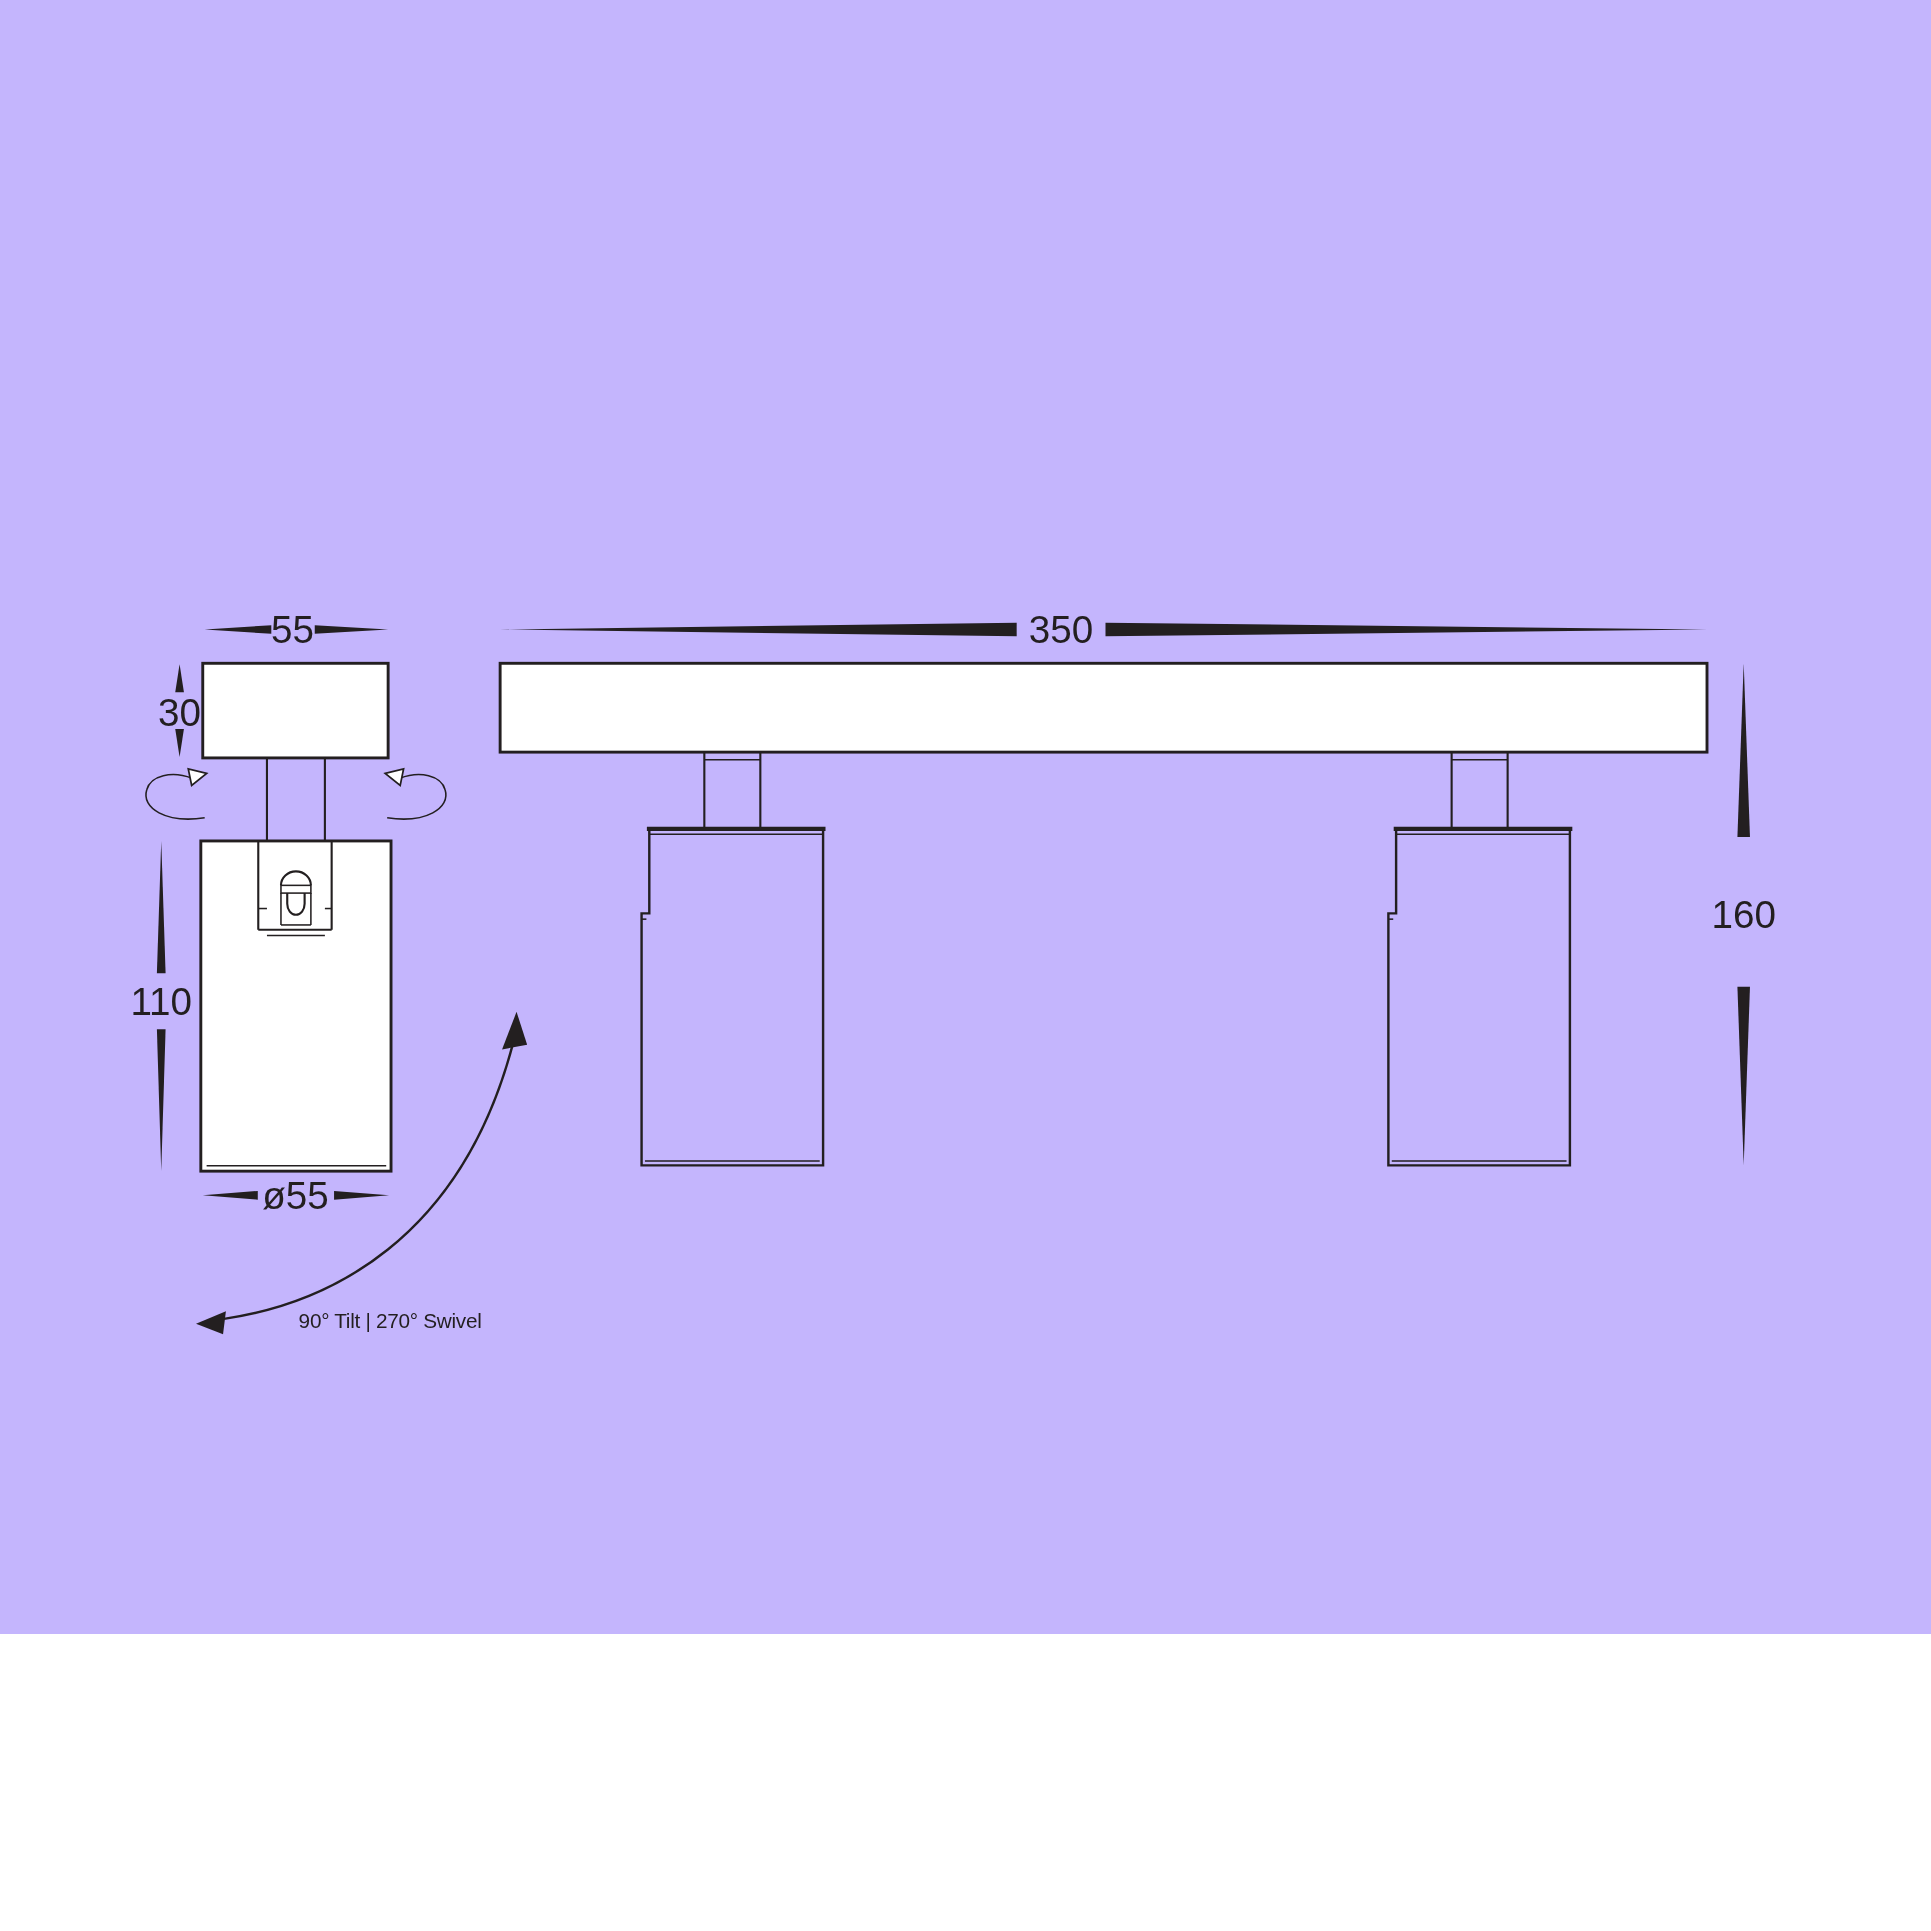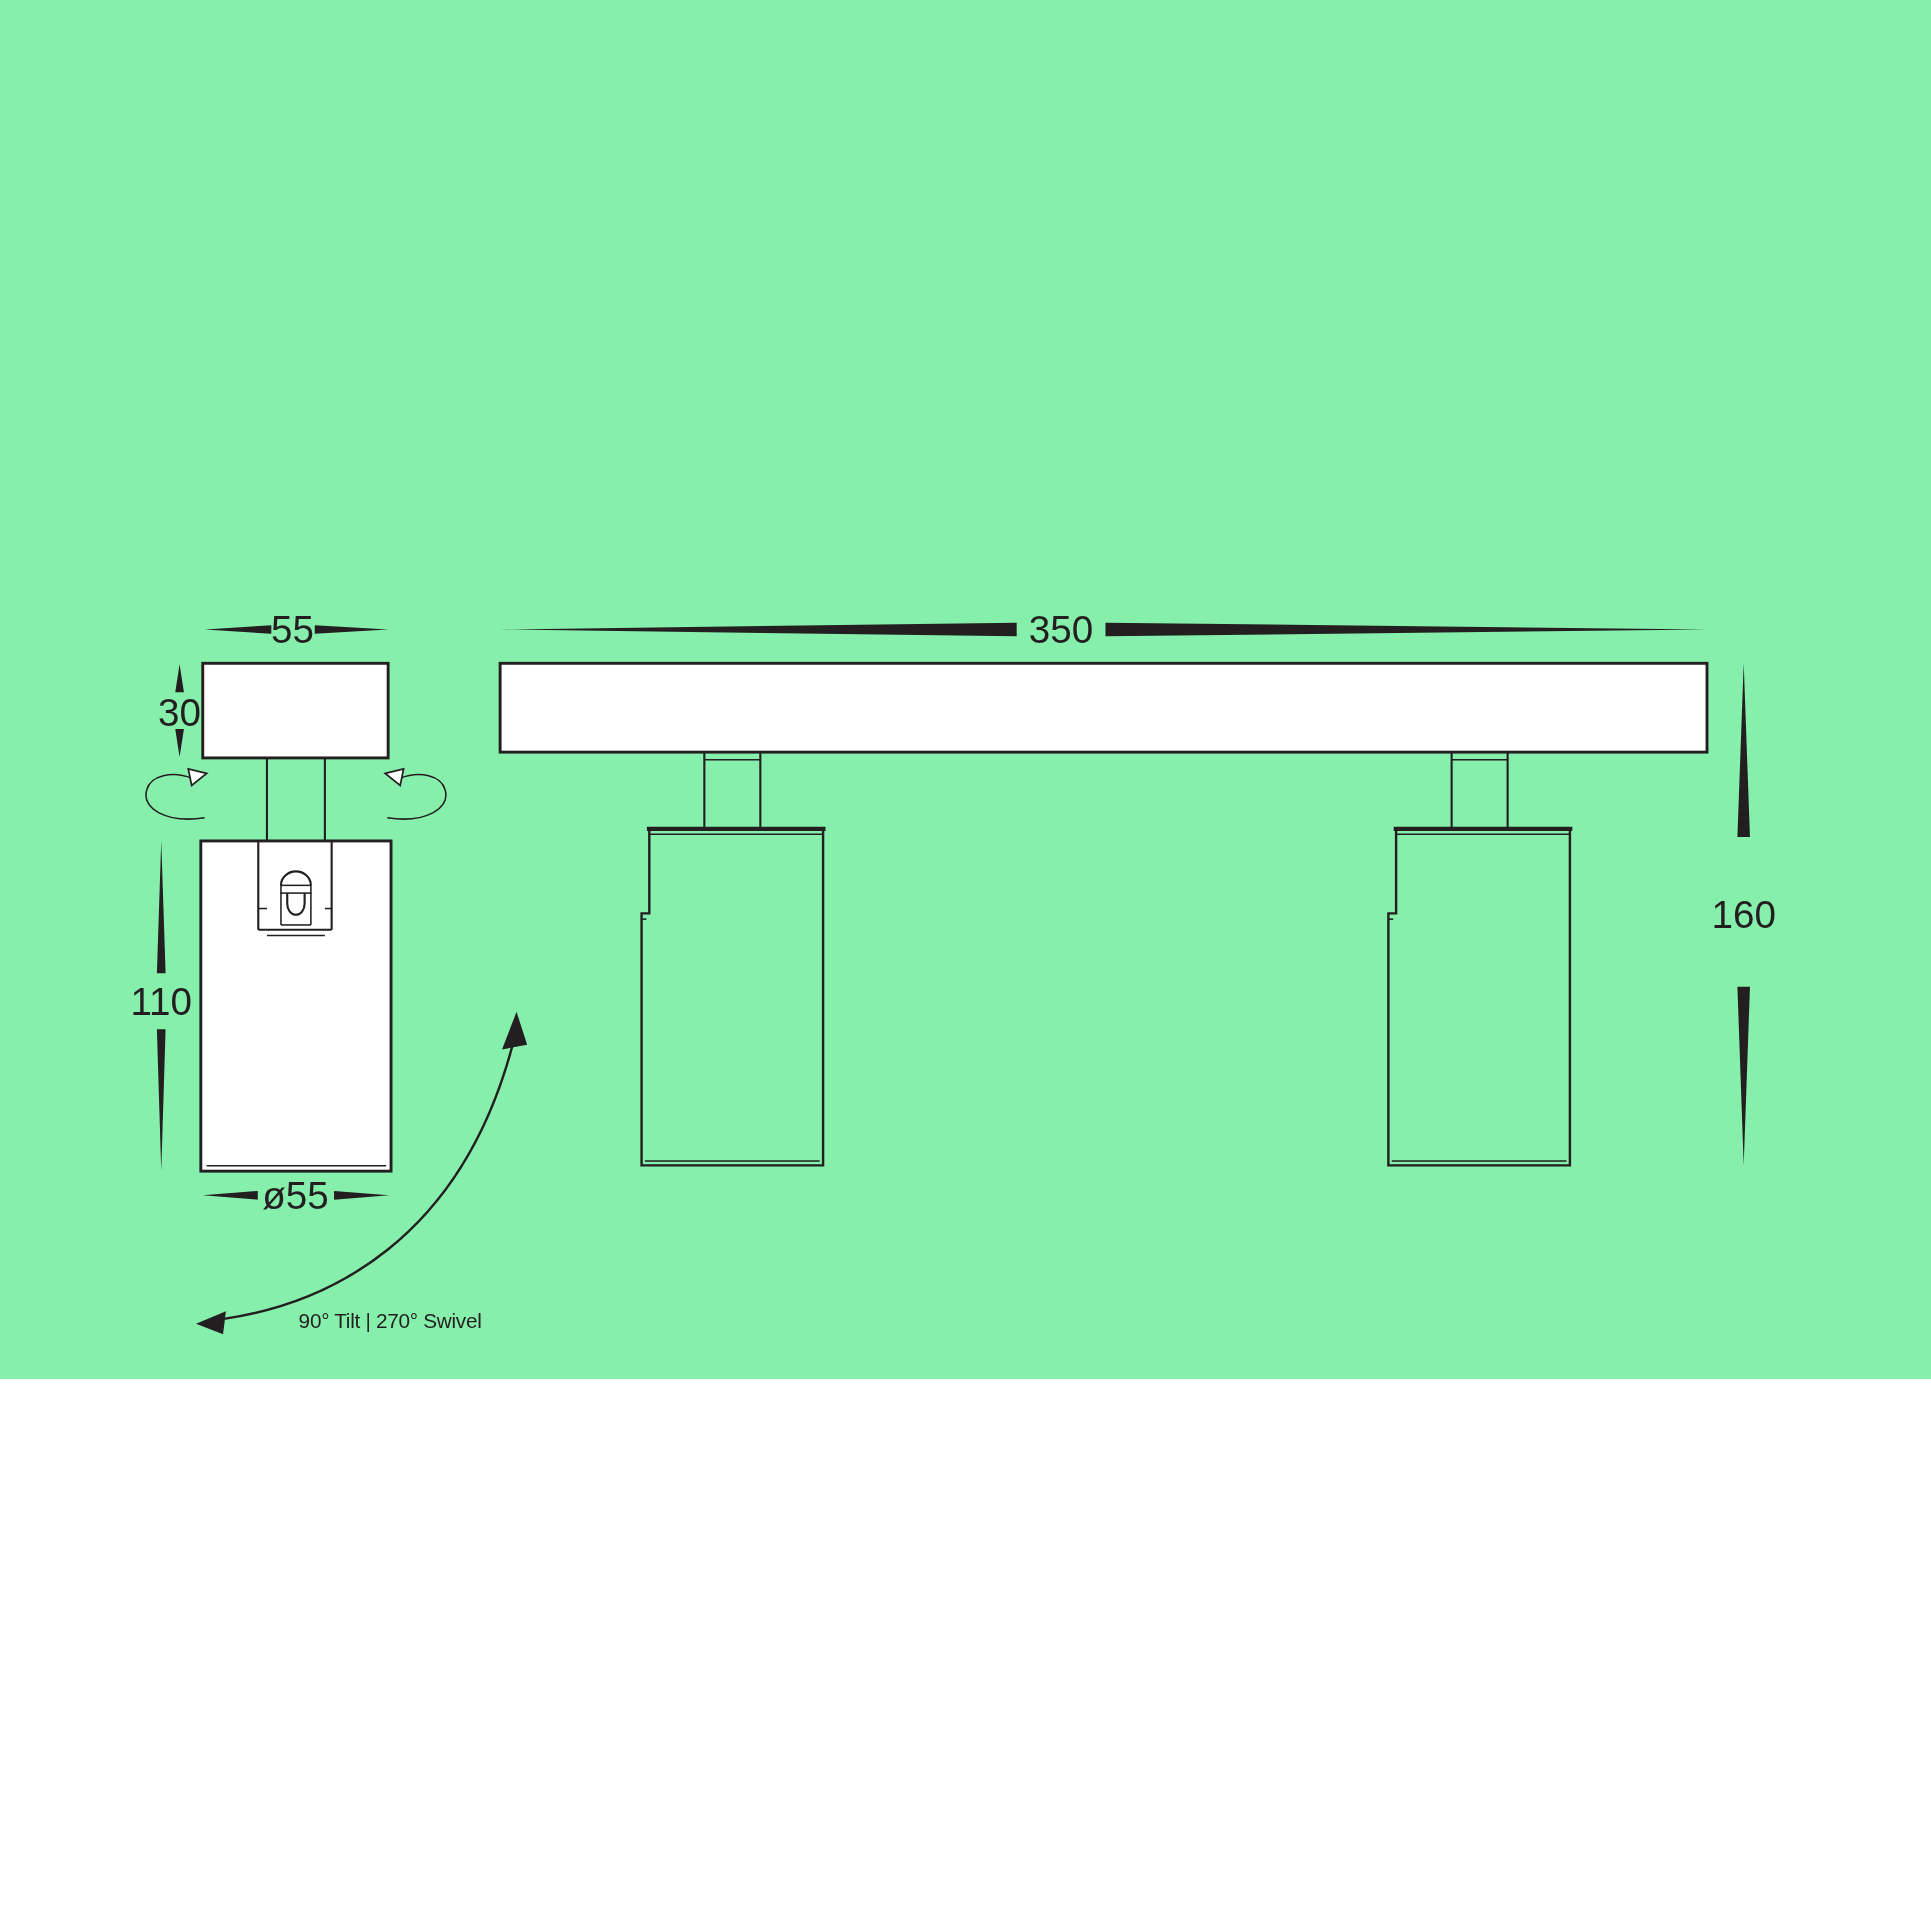--- a/index.html
+++ b/index.html
@@ -3,22 +3,22 @@
 <meta charset="utf-8">
 <style>
   html, body {
     margin: 0;
     padding: 0;
     background: #ffffff;
   }
   .canvas {
     position: relative;
     width: 1931px;
-    height: 1379px;
-    background: #86efac;
+    height: 1634px;
+    background: #c4b5fd;
     font-family: "Liberation Sans", sans-serif;
   }
   svg { display: block; }
   .outline  { fill: #ffffff; stroke: #231f20; stroke-width: 3; stroke-linejoin: miter; }
   .outline25{ fill: none;    stroke: #231f20; stroke-width: 2.5; stroke-linejoin: miter; }
   .thin     { fill: none;    stroke: #231f20; stroke-width: 1.6; }
   .med      { fill: none;    stroke: #231f20; stroke-width: 2.2; }
   .thick    { fill: none;    stroke: #231f20; stroke-width: 4.5; }
   .dimfill  { fill: #231f20; stroke: none; }
   .openarrow{ fill: #ffffff; stroke: #231f20; stroke-width: 1.8; stroke-linejoin: miter; }

